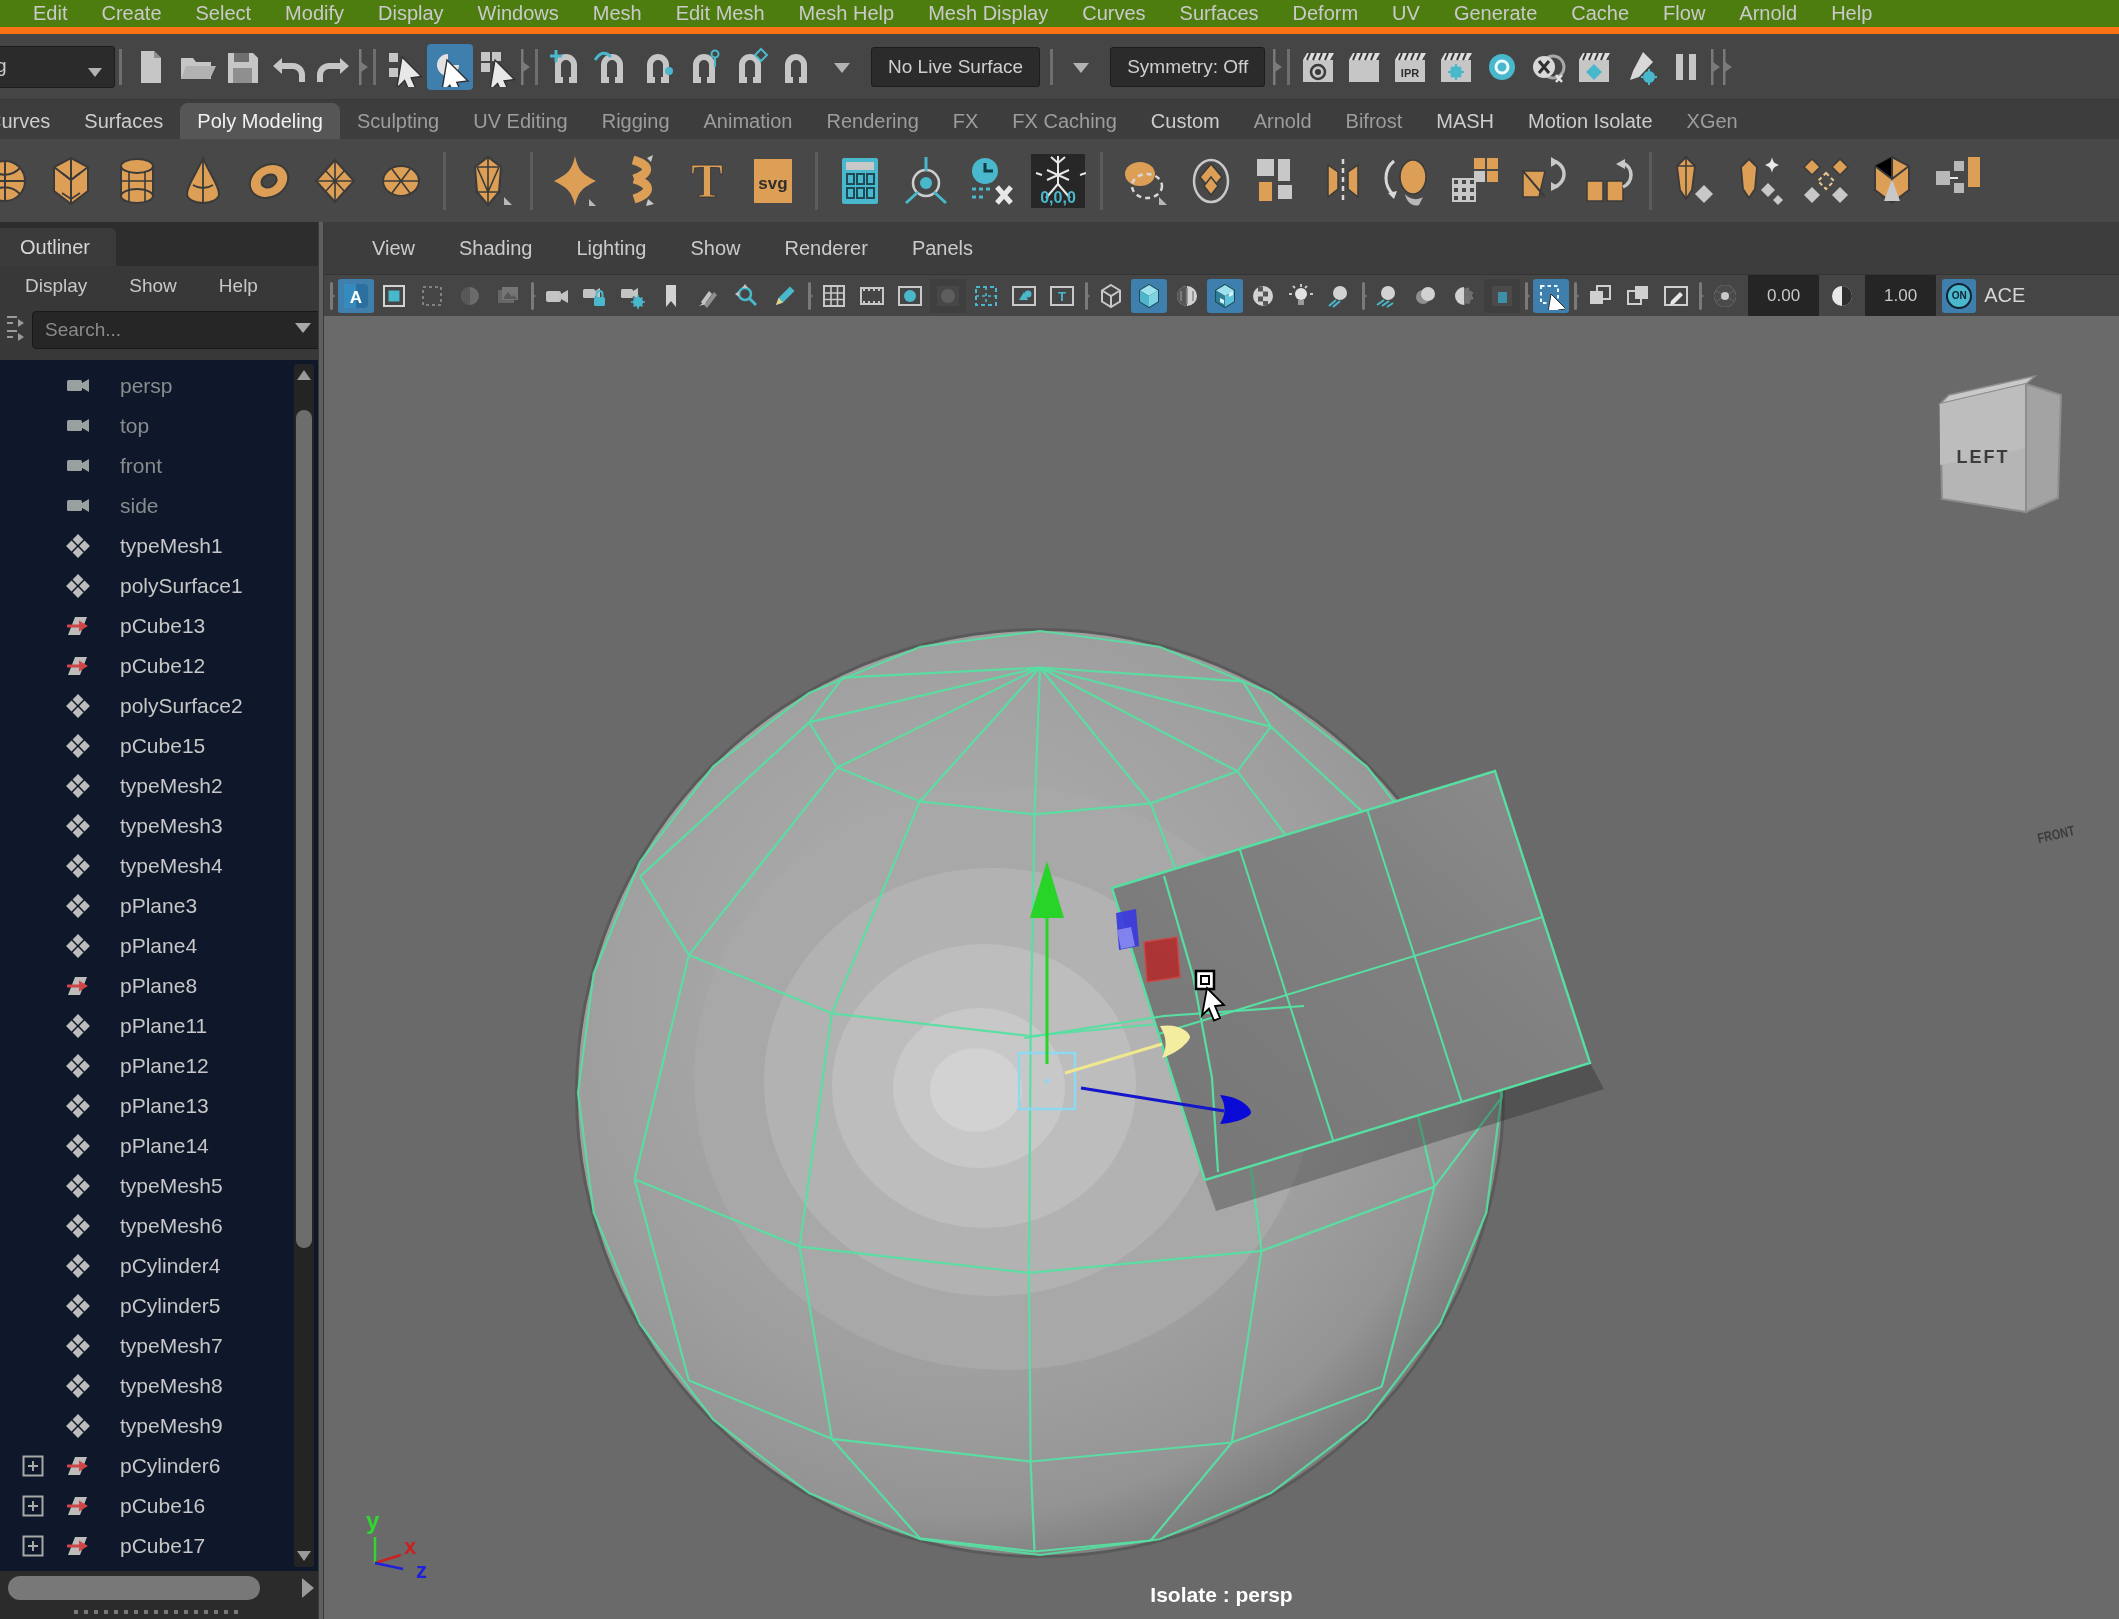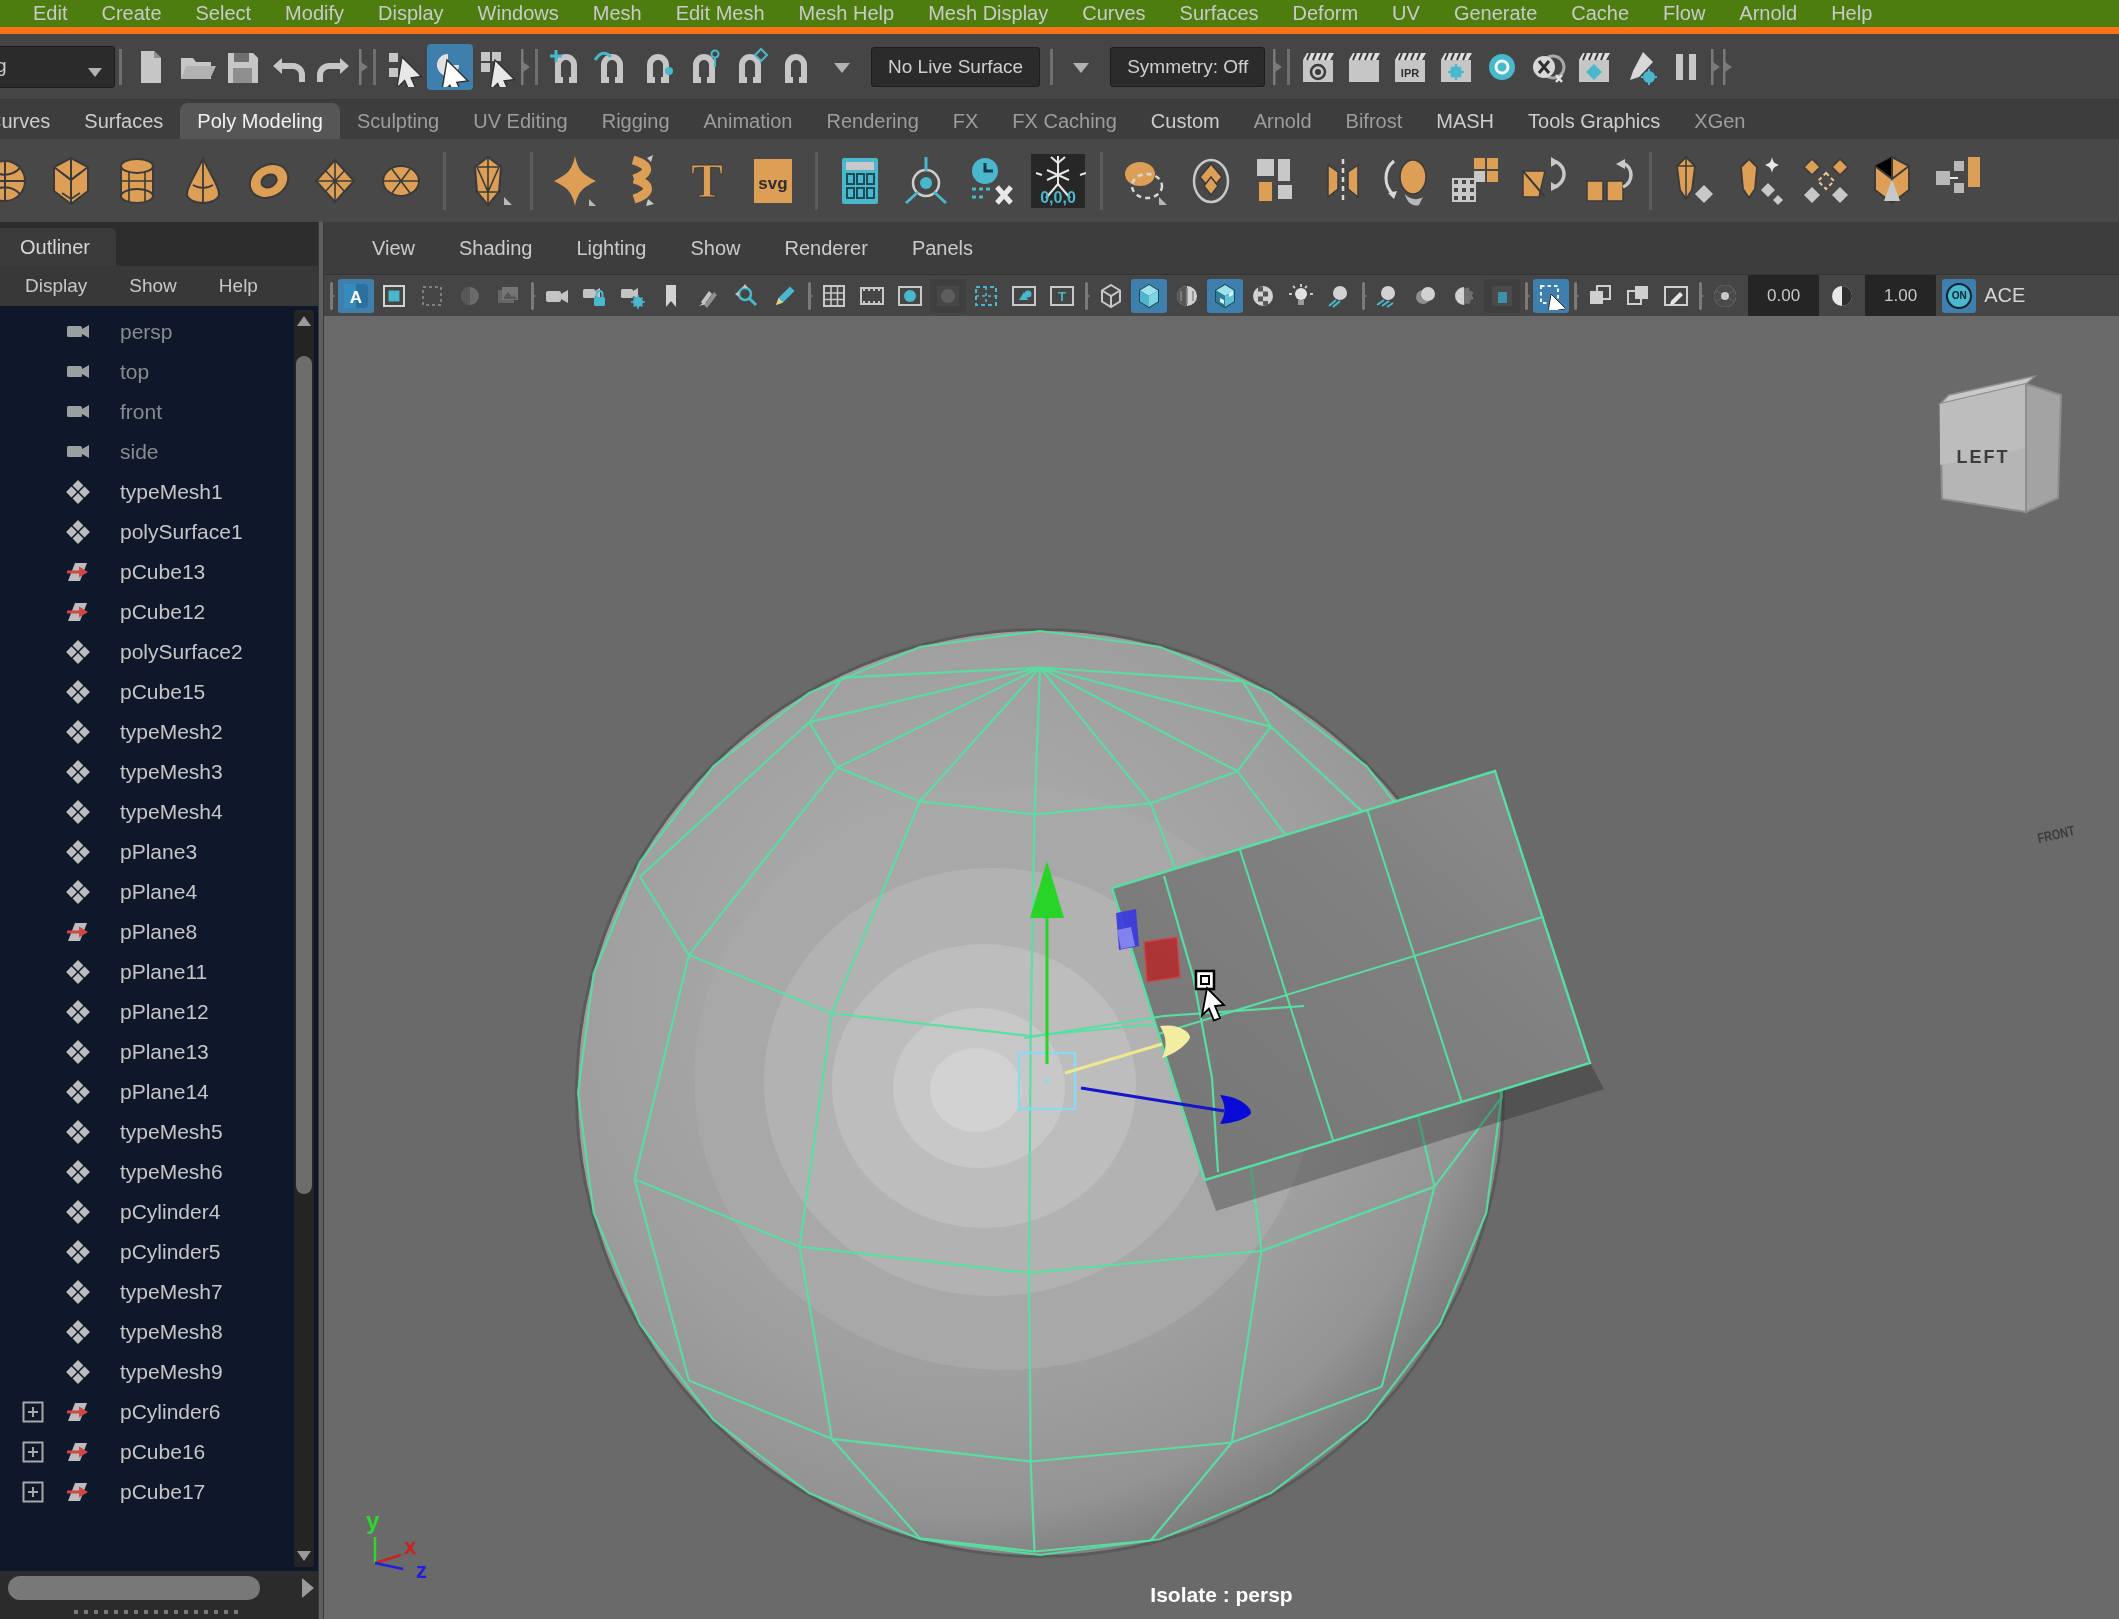--- a/index.html
+++ b/index.html
@@ -342,21 +342,21 @@
     <div class="stab">UV Editing</div>
     <div class="stab">Rigging</div>
     <div class="stab">Animation</div>
     <div class="stab">Rendering</div>
     <div class="stab">FX</div>
     <div class="stab">FX Caching</div>
     <div class="stab bright">Custom</div>
     <div class="stab">Arnold</div>
     <div class="stab">Bifrost</div>
     <div class="stab bright">MASH</div>
-    <div class="stab bright">Tools Graphics</div>
+    <div class="stab bright">Motion Isolate</div>
     <div class="stab">XGen</div>
   </div>
 
 <div class="shelf" id="shelf">
     <div class="si" style="margin-left: -28px;">
       <svg width="56" height="56" viewBox="0 0 56 56">
         <circle cx="28" cy="28" r="20" fill="#dd9e55" stroke="#3a3a3a" stroke-width="2"></circle>
         <path d="M8 28h40M28 8v40M13 15c9 9 21 9 30 0M13 41c9-9 21-9 30 0" stroke="#3a3a3a" stroke-width="2" fill="none"></path>
       </svg>
     </div>
@@ -593,20 +593,38 @@
 <div class="main">
   <div class="outliner">
     <div class="otabbar">
       <div class="otab">Outliner</div>
     </div>
     <div class="omenus" id="omenus">
         <div class="omenu">Display</div>
         <div class="omenu">Show</div>
         <div class="omenu">Help</div>
       </div>
+    <div class="osearch">
+      <span style="margin:0 6px 0 2px;">
+        <svg width="22" height="30" viewBox="0 0 22 30">
+            <path d="M3 4h10M3 10h6" stroke="#9a9a9a" stroke-width="2"></path>
+            <path d="M14 6l6 4-6 4z" fill="#9a9a9a"></path>
+            <path d="M3 18h10M3 24h6" stroke="#9a9a9a" stroke-width="2"></path>
+            <path d="M14 20l6 4-6 4z" fill="#9a9a9a"></path>
+          </svg>
+      </span>
+      <div class="sfield">
+        <input type="text" placeholder="Search..." style="">
+        <span>
+          <svg width="22" height="14" viewBox="0 0 22 14">
+              <path d="M3 2l8 10 8-10z" fill="#a8a8a8"></path>
+            </svg>
+        </span>
+      </div>
+    </div>
     <div class="olist" id="olist">
       <div class="orow">
           <span class="oplus"></span>
           <span class="oicon">
             <svg width="28" height="28" viewBox="0 0 28 28">
               <rect x="3" y="8" width="15" height="11" rx="1.5" fill="#9aa0a0"></rect>
               <path d="M18 11l7-4v13l-7-4z" fill="#9aa0a0"></path>
             </svg>
           </span>
           <span class="olabel muted">persp</span>

